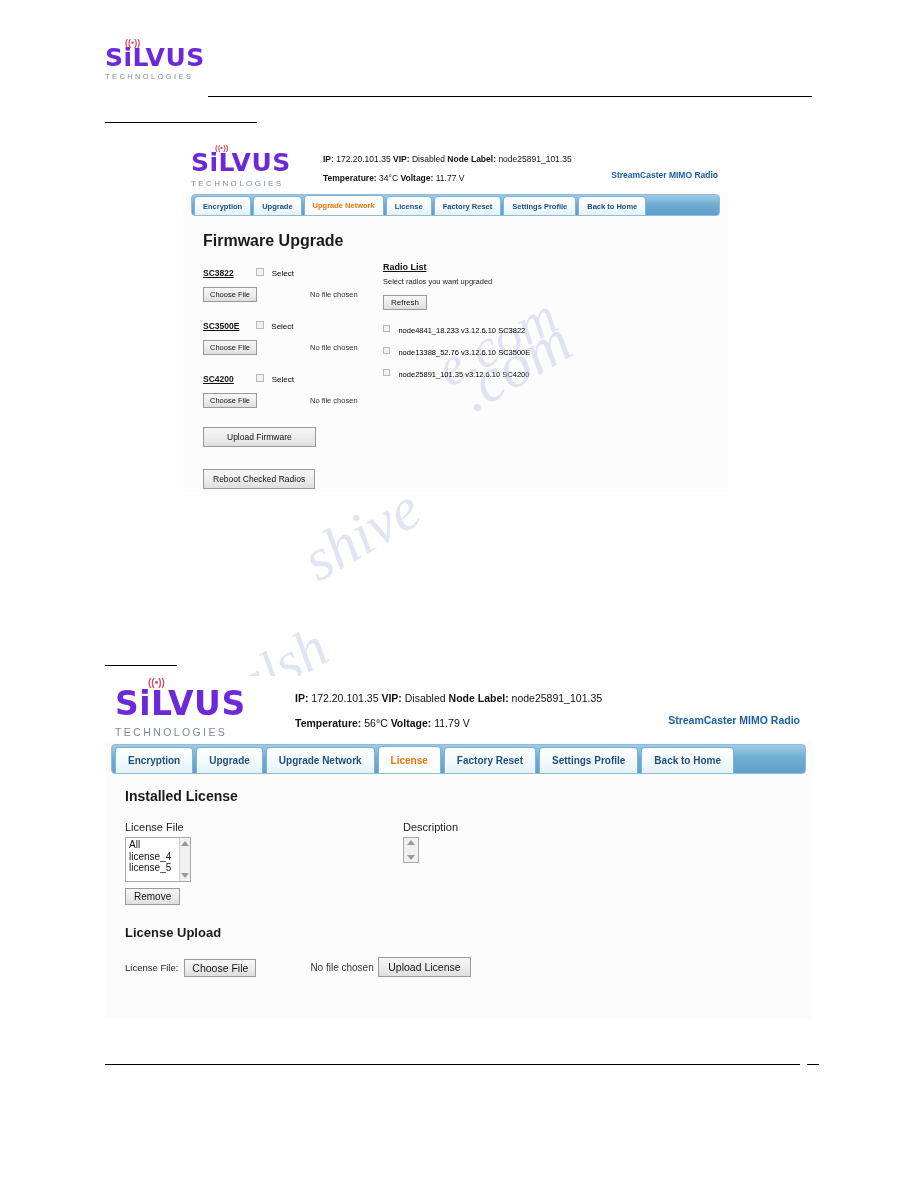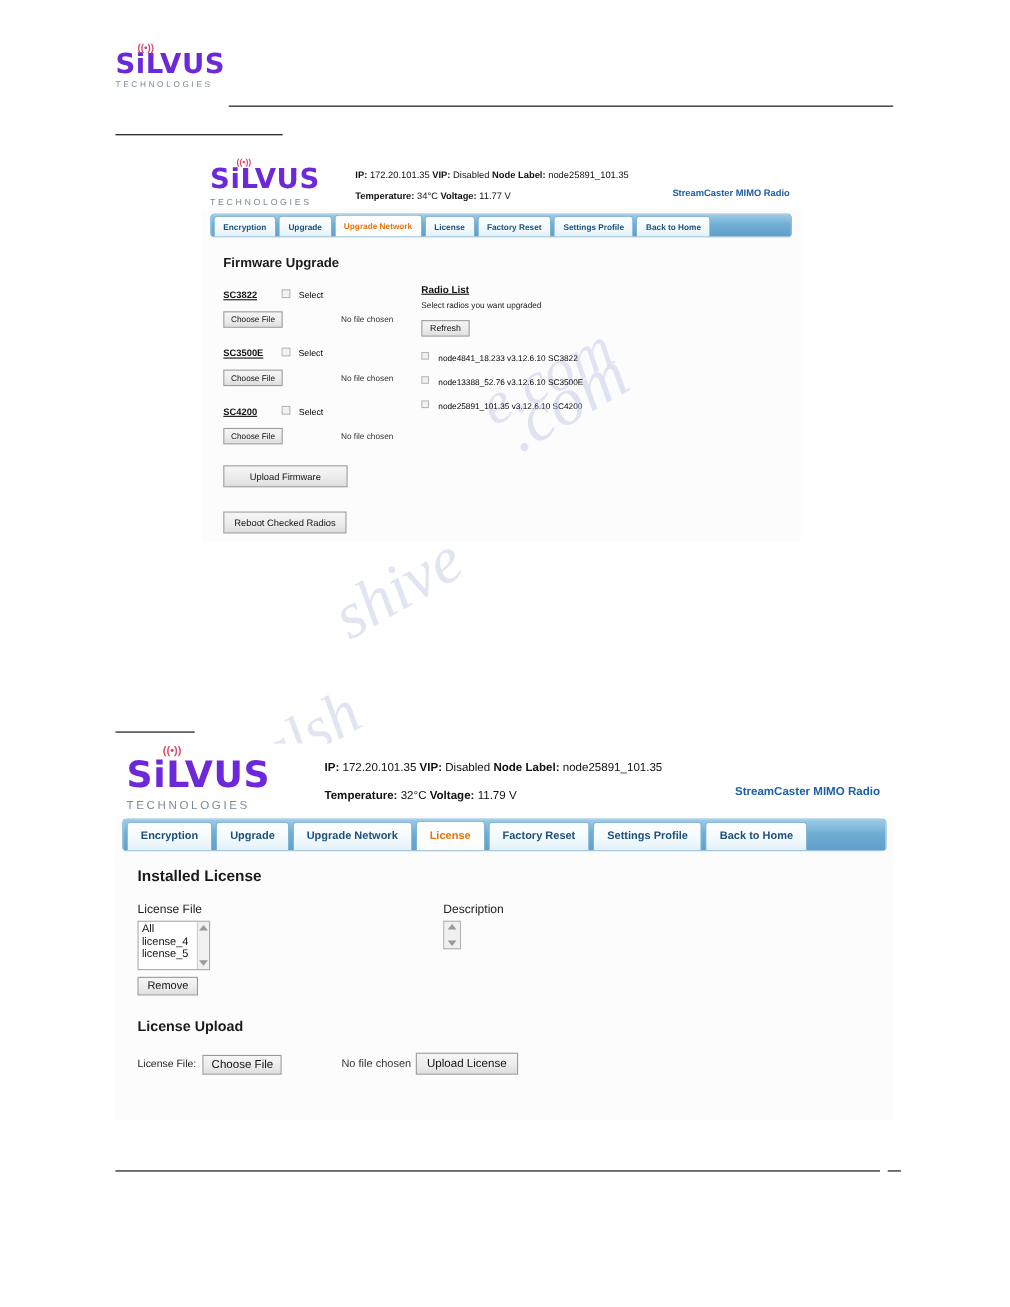--- a/index.html
+++ b/index.html
@@ -185,21 +185,21 @@
       <span>Settings Profile</span>
     </div>
     <div class="tab" style="height:19px; font-size:7.5px; padding:0 8px; margin-left:2px;">
       <span>Back to Home</span>
     </div>
   </div>
 
   <div class="ui-body" style="padding:16px 0 0 20px; height:308px;">
     <div class="wm" style="left:250px; top:95px; font-size:54px; transform:rotate(-28deg);">e.com</div>
 
-    <div class="sec-title" style="font-size:12px; position:relative;">Firmware Upgrade</div>
+    <div class="sec-title" style="font-size:16px; position:relative;">Firmware Upgrade</div>
 
     <div style="display:flex; margin-top:12px; position:relative;">
 
       <div style="width:180px;">
 
         <div>
           <span class="uline" style="font-size:8.5px;">SC3822</span>
           <span class="cb" style="width:8px;height:8px;margin-left:18px;"></span>
           <span style="font-size:8px; margin-left:3px;">Select</span>
           <div class="filebtn" style="margin-top:7px;">
@@ -279,21 +279,21 @@
       <div class="ui-info-line" style="font-size:10.5px;">
         <b>IP:</b>
         <span class="val">172.20.101.35</span>
         <b>VIP:</b>
         <span class="val">Disabled</span>
         <b>Node Label:</b>
         <span class="val">node25891_101.35</span>
       </div>
       <div class="ui-info-line" style="font-size:10.5px; margin-top:13px;">
         <b>Temperature:</b>
-        <span class="val">32°C</span>
+        <span class="val">56°C</span>
         <b>Voltage:</b>
         <span class="val">11.79 V</span>
       </div>
     </div>
 
     <div class="ui-product" style="font-size:10.5px; padding-top:30px; width:175px;">StreamCaster MIMO Radio</div>
   </div>
 
   <div class="tabstrip" style="margin:2px 6px 0 6px; height:30px; padding:3px 3px 0 3px;">
     <div class="tab" style="height:26px; font-size:10px; padding:0 12px;">

